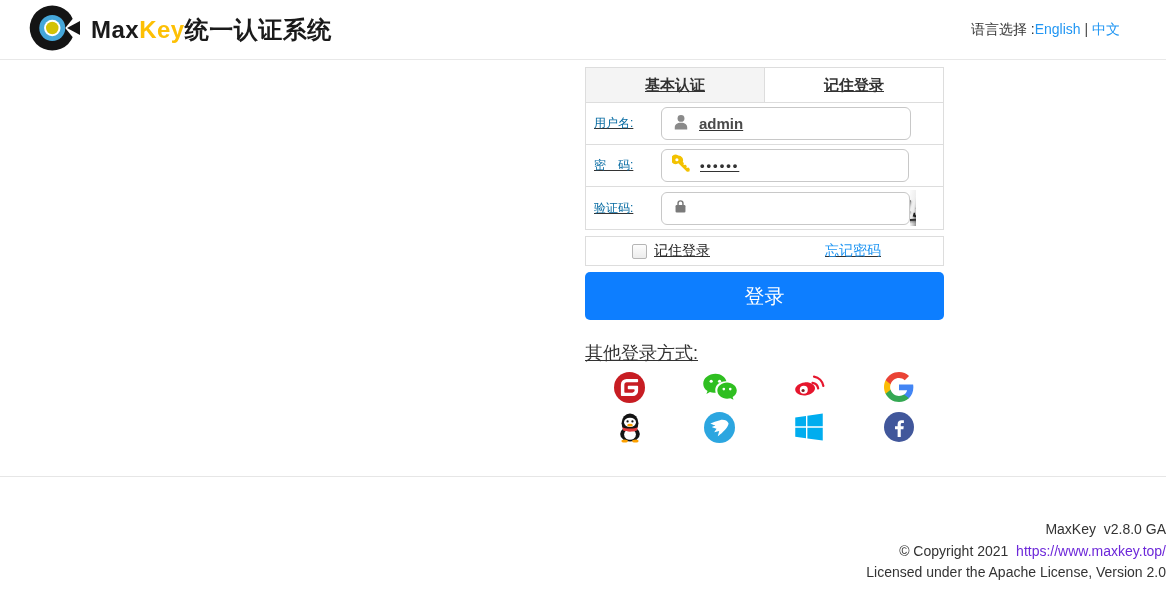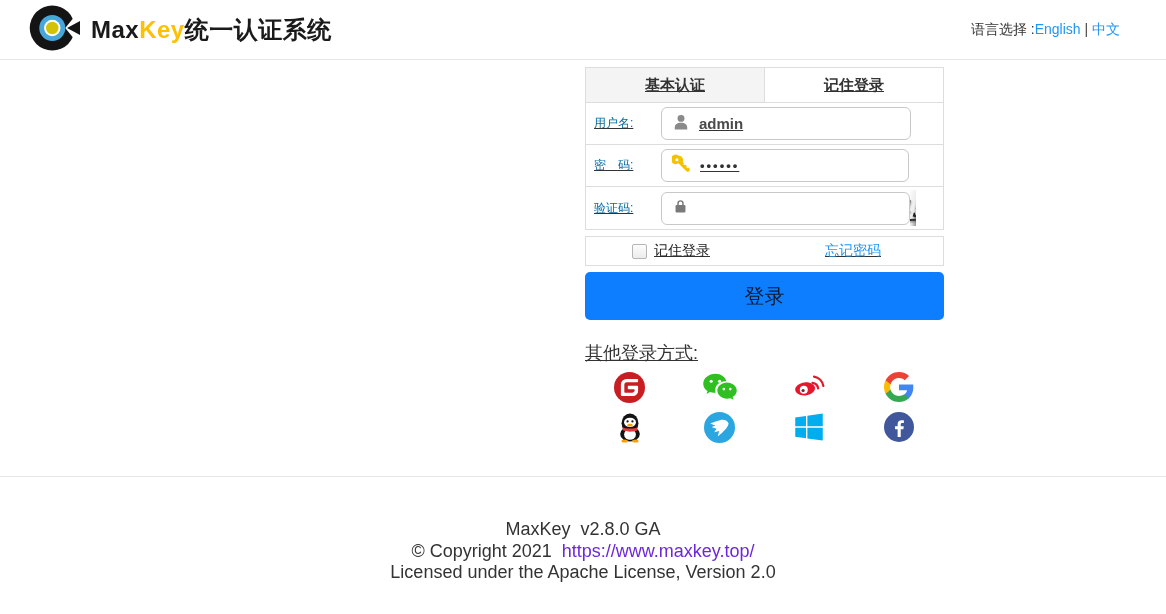--- a/index.html
+++ b/index.html
@@ -35,31 +35,31 @@
       background:linear-gradient(100deg,#fbfbfb 0%,#eeeeee 55%,#bdbdbd 82%,#8f8f8f 100%); cursor:pointer; overflow:hidden; }
   .captcha-text { font-family:"DejaVu Serif","Liberation Serif",serif; font-style:italic; font-weight:bold; font-size:23px; color:#1c1c1c;
       transform:skewX(-8deg) rotate(-3deg); text-shadow:1px 1px 2px rgba(0,0,0,.5); letter-spacing:1px; }
 
   .remember-row { display:flex; align-items:center; justify-content:space-between; border:1px solid #ddd; height:30px; margin-top:6px; padding:0 62px 0 46px; }
   .remember-left { display:flex; align-items:center; gap:7px; font-size:14px; color:#222; }
   .remember-left input { appearance:none; -webkit-appearance:none; width:15px; height:15px; border:1px solid #b5b5b5; border-radius:2px;
       background:linear-gradient(#fdfdfd,#ececec); cursor:pointer; }
   .forgot-link { font-size:14px; color:#2196f3; text-decoration:none; cursor:pointer; }
 
-  .login-btn { margin-top:6px; width:100%; height:48px; background:#0d7eff; color:#0f172a; font-size:20px; border:none; border-radius:5px; cursor:pointer; font-family:inherit; }
+  .login-btn { margin-top:6px; width:100%; height:48px; background:#0d7eff; color:#ffffff; font-size:20px; border:none; border-radius:5px; cursor:pointer; font-family:inherit; }
 
   .other-label { margin-top:21px; font-size:18px; color:#333; }
   .providers { margin-top:2px; }
   .provider-row { display:flex; height:40px; }
   .provider { flex:1; display:flex; align-items:center; justify-content:center; cursor:pointer; background:none; border:none; }
 
   .register-bar { margin-top:2px; height:31px; background:#4a4d53; color:#fff; font-size:15px; font-weight:bold; display:flex; align-items:center; justify-content:center; cursor:pointer; }
 
   
-  .footer { text-align:center; padding-top:42px; font-size:18px; line-height:21.5px; color:#333; }
+  .footer { text-align:right; padding-top:42px; font-size:14px; line-height:21.5px; color:#333; }
   .footer .line { white-space:pre; }
   .footer a { color:#6d28d9; text-decoration:none; cursor:pointer; }
 </style>
 </head>
 <body>
 
 <div class="header">
   <div class="brand">
     <span>
       <svg width="54" height="52" viewBox="0 0 60 60">

